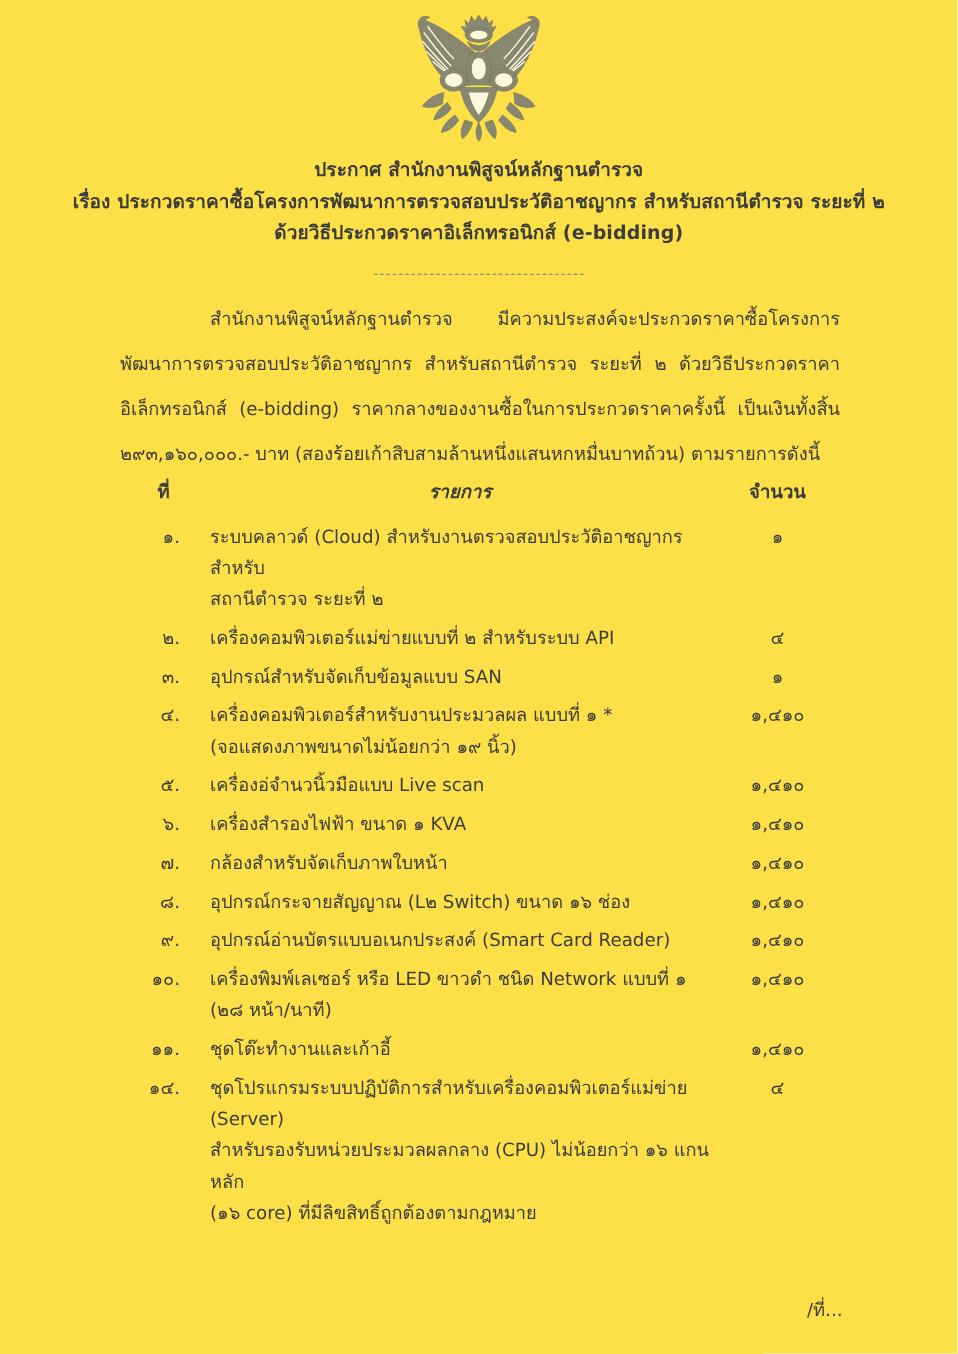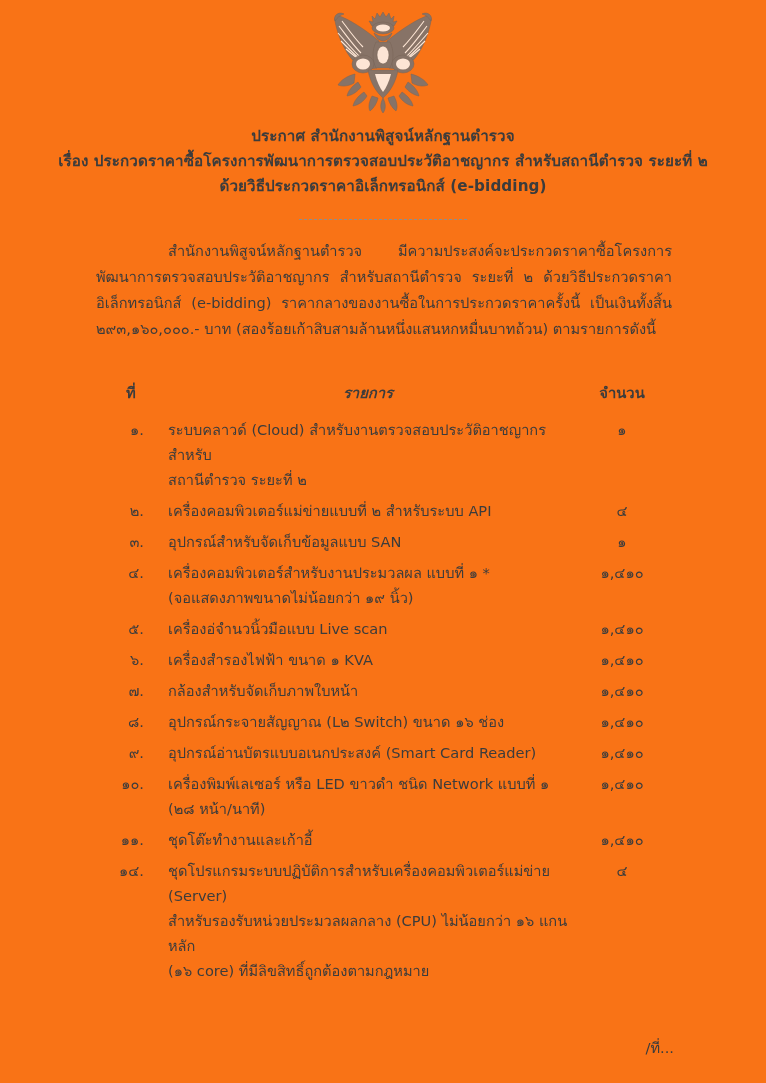--- a/index.html
+++ b/index.html
@@ -15,21 +15,21 @@
     font-family: "DejaVu Sans", "Liberation Sans", sans-serif;
     color: #3a3a3a;
     overflow: hidden;
   }
 
   .page {
     position: relative;
     width: 766px;
     height: 1083px;
     box-sizing: border-box;
-    background: #f97316;
+    background: #fde047;
   }
 
   
   .emblem-wrap {
     position: absolute;
     top: 8px;
     left: 0;
     width: 766px;
     display: flex;
     justify-content: center;
@@ -74,21 +74,21 @@
     border-top: 1px dashed #8e8e8e;
   }
 
   
   .body-para {
     position: absolute;
     top: 238px;
     left: 96px;
     width: 576px;
     font-size: 14.6px;
-    line-height: 26px;
+    line-height: 36px;
     color: #3c3c3c;
     text-align: justify;
     text-justify: inter-word;
     text-indent: 72px;
   }
 
   
   .tbl {
     position: absolute;
     top: 381px;

